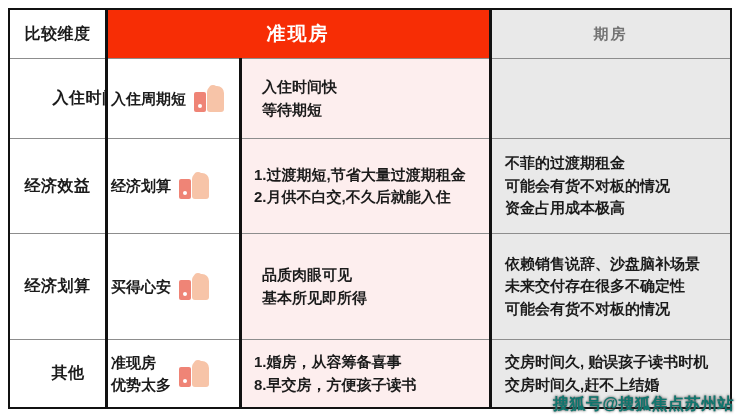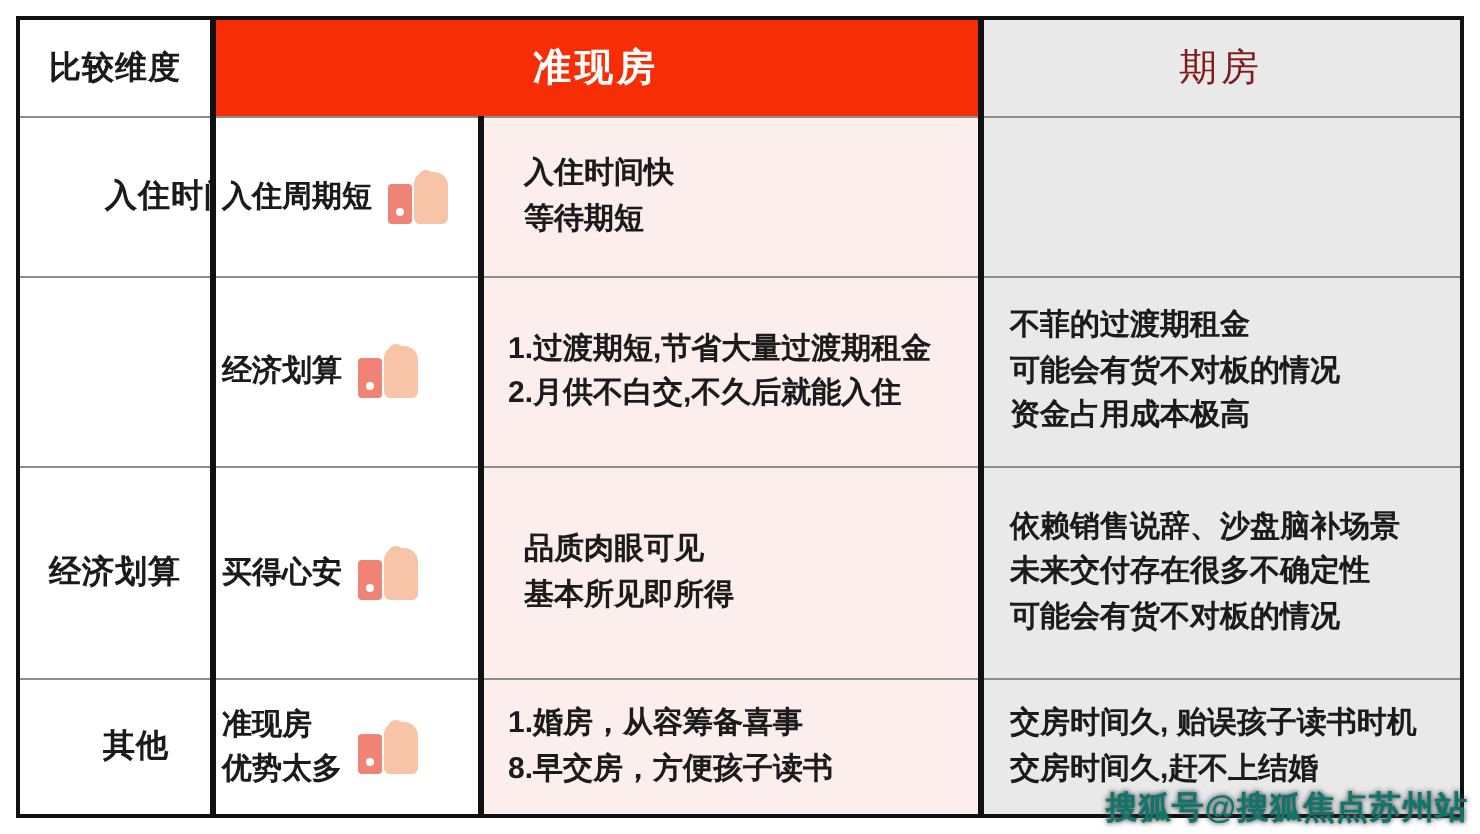--- a/index.html
+++ b/index.html
@@ -34,21 +34,21 @@
   .lbl{
     display:flex;align-items:center;justify-content:center;height:100%;
     font-size:16px;font-weight:700;color:#1b1b1b;letter-spacing:0.5px;
   }
   .hdr-red{
     display:flex;align-items:center;justify-content:center;height:100%;
     font-size:19px;font-weight:700;color:#ffffff;letter-spacing:2px;
   }
   .hdr-gray{
     display:flex;align-items:center;justify-content:center;height:100%;
-    font-size:19px;font-weight:400;color:#7f1d1d;letter-spacing:2px;
+    font-size:15px;font-weight:700;color:#737373;letter-spacing:2px;
   }
   .sub{
     display:flex;align-items:center;justify-content:flex-start;height:100%;
     gap:8px;padding-left:6px;box-sizing:border-box;
   }
   .sub-txt{font-size:15px;font-weight:700;color:#1b1b1b;line-height:1.45;white-space:pre-line;}
   .detail{
     display:flex;flex-direction:column;justify-content:center;height:100%;
     font-size:15px;font-weight:700;color:#1b1b1b;line-height:1.5;
     padding-left:14px;padding-right:6px;box-sizing:border-box;
@@ -120,20 +120,23 @@
         <span>入住时间快</span>
         <span>等待期短</span>
       </div>
     </div>
     <div class="cell bg-gray" style="left:481px;top:49px;width:239px;height:79px;">
       <div class="detail">
       </div>
     </div>
     <div class="hrule" style="top:128px;"></div>
 
+    <div class="cell bg-white" style="left:0;top:129px;width:95px;height:94px;">
+      <div class="lbl">经济效益</div>
+    </div>
     <div class="cell bg-white" style="left:95px;top:129px;width:135px;height:94px;">
       <div class="sub">
         <span class="sub-txt">经济划算</span>
         <span class="thumb">
           <span class="cuff"></span>
             <span class="dot"></span>
             <span class="hand"></span>
             <span class="nub"></span>
         </span>
       </div>

